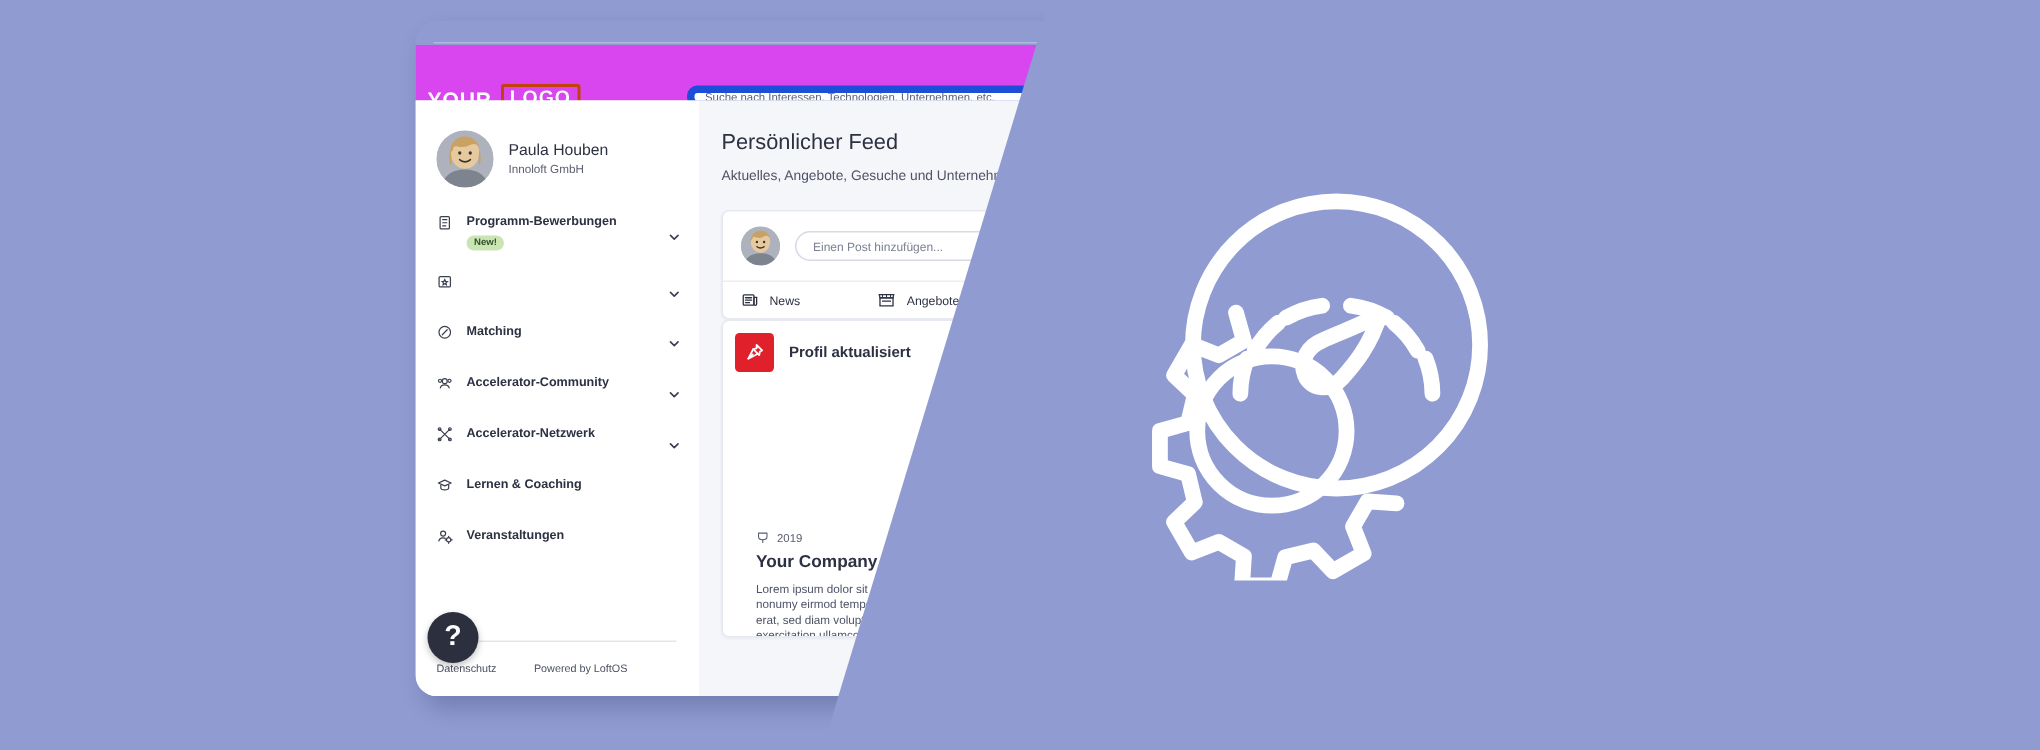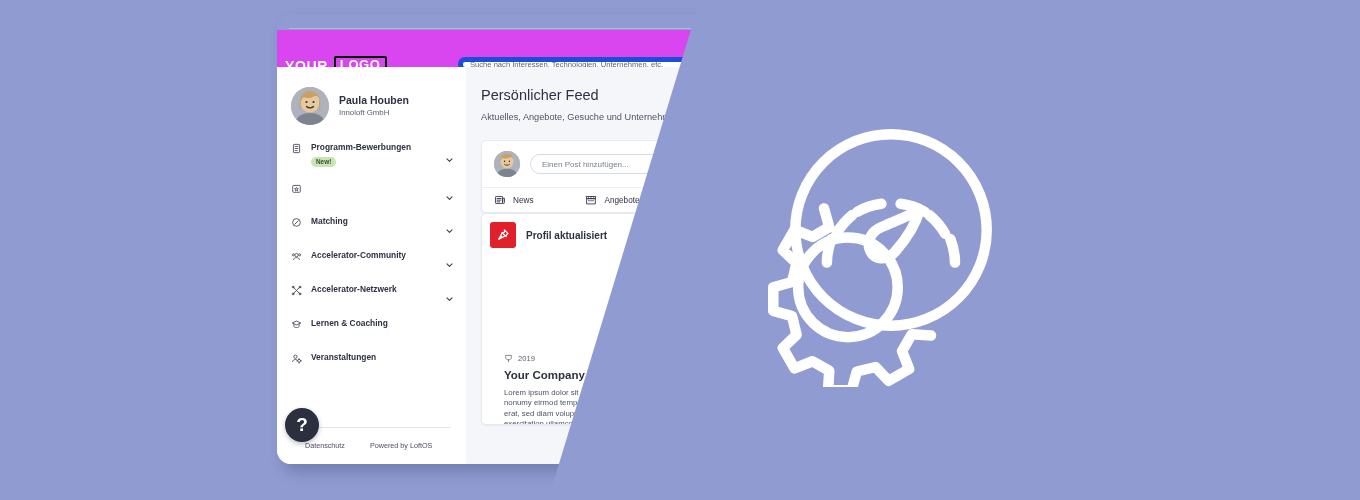--- a/index.html
+++ b/index.html
@@ -28,21 +28,21 @@
   .topbar{
     position:absolute;left:0;top:16px;width:806px;height:37px;
     background:#d946ef;
   }
   .logo{
     position:absolute;left:8px;top:26px;
     display:flex;align-items:center;gap:6px;
     color:#ffffff;font-weight:bold;font-size:14px;letter-spacing:.6px;
   }
   .logo-box{
-    border:2px solid #000000;border-radius:2px;
+    border:2px solid #c2410c;border-radius:2px;
     padding:0px 4px 1px 4px;line-height:14px;font-size:13px;
   }
   .searchbox{
     position:absolute;left:181px;top:27px;width:250px;height:15px;
     background:#ffffff;border-radius:7px;
     border:5px solid #1d4ed8;
     font-size:7.6px;color:#5c6176;
     display:flex;align-items:center;padding:0 7px;
     box-sizing:border-box;white-space:nowrap;
   }
@@ -59,21 +59,21 @@
     background:#ffffff;
   }
   .profile{
     position:absolute;left:14px;top:20px;display:flex;align-items:center;gap:10px;
   }
   .avatar{
     width:38px;height:38px;border-radius:50%;overflow:hidden;flex:none;
     background:#b8bcc6;position:relative;
   }
   .avatar svg{display:block;}
-  .profile-name{font-size:10.5px;font-weight:bold;color:#2d3142;line-height:13px;}
+  .profile-name{font-size:10.5px;font-weight:normal;color:#2d3142;line-height:13px;}
   .profile-org{font-size:7.8px;color:#5a5f70;line-height:11px;}
 
   .nav{position:absolute;left:0;top:68px;width:189px;}
   .nav-item{
     position:relative;display:flex;align-items:flex-start;gap:9px;
     padding:7px 14px 7px 14px;min-height:20px;cursor:pointer;
   }
   .nav-ico{
     width:11px;height:11px;flex:none;margin-top:1px;color:#3b4050;
   }
@@ -92,21 +92,21 @@
     position:absolute;right:12px;top:50%;transform:translateY(-50%);
     width:9px;height:9px;color:#3b4050;
   }
   .nav-item.two-line .chev{top:18px;}
 
   .side-rule{
     position:absolute;left:22px;bottom:36px;width:152px;height:1px;
     background:#e3e5ec;
   }
   .side-foot{
-    position:absolute;left:28px;bottom:14px;width:160px;
+    position:absolute;left:14px;bottom:14px;width:160px;
     display:flex;gap:25px;font-size:7.2px;color:#4b4f60;
   }
   .help-fab{
     position:absolute;left:8px;bottom:22px;width:34px;height:34px;border-radius:50%;
     background:#2b2f3e;color:#fff;display:flex;align-items:center;justify-content:center;
     font-size:19px;font-weight:bold;box-shadow:0 2px 5px rgba(0,0,0,.25);
     cursor:pointer;
   }
 
   

